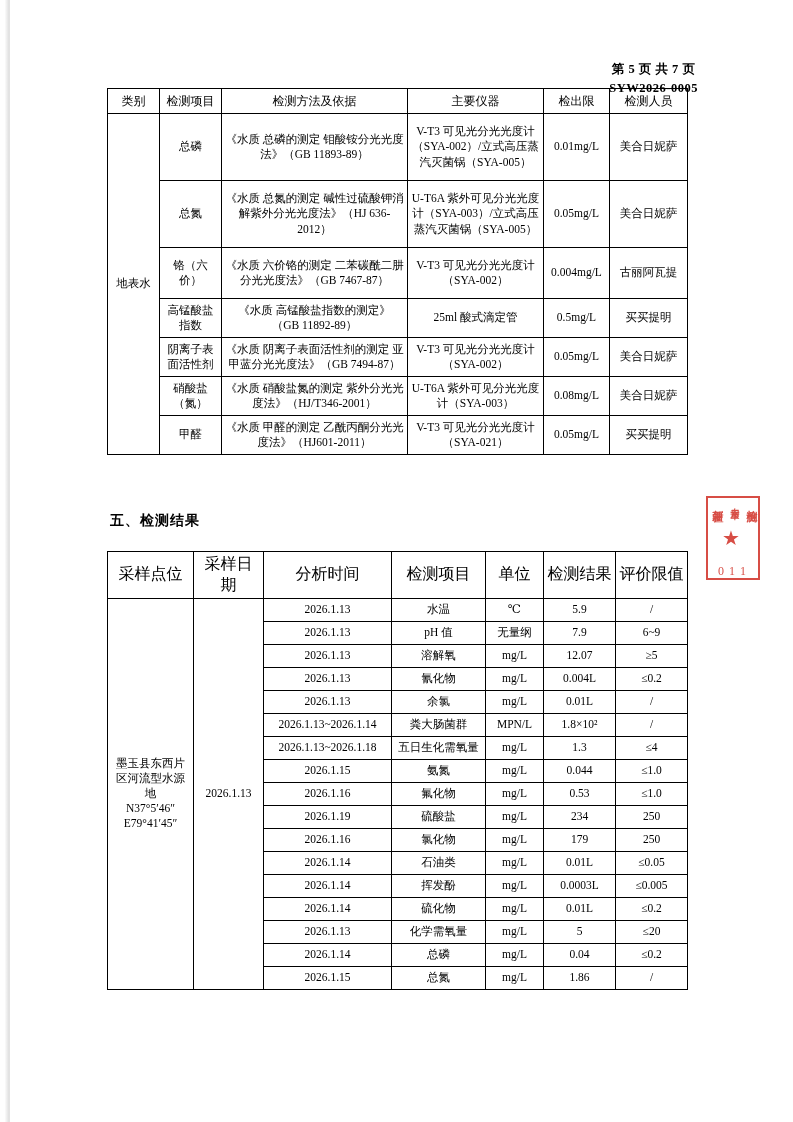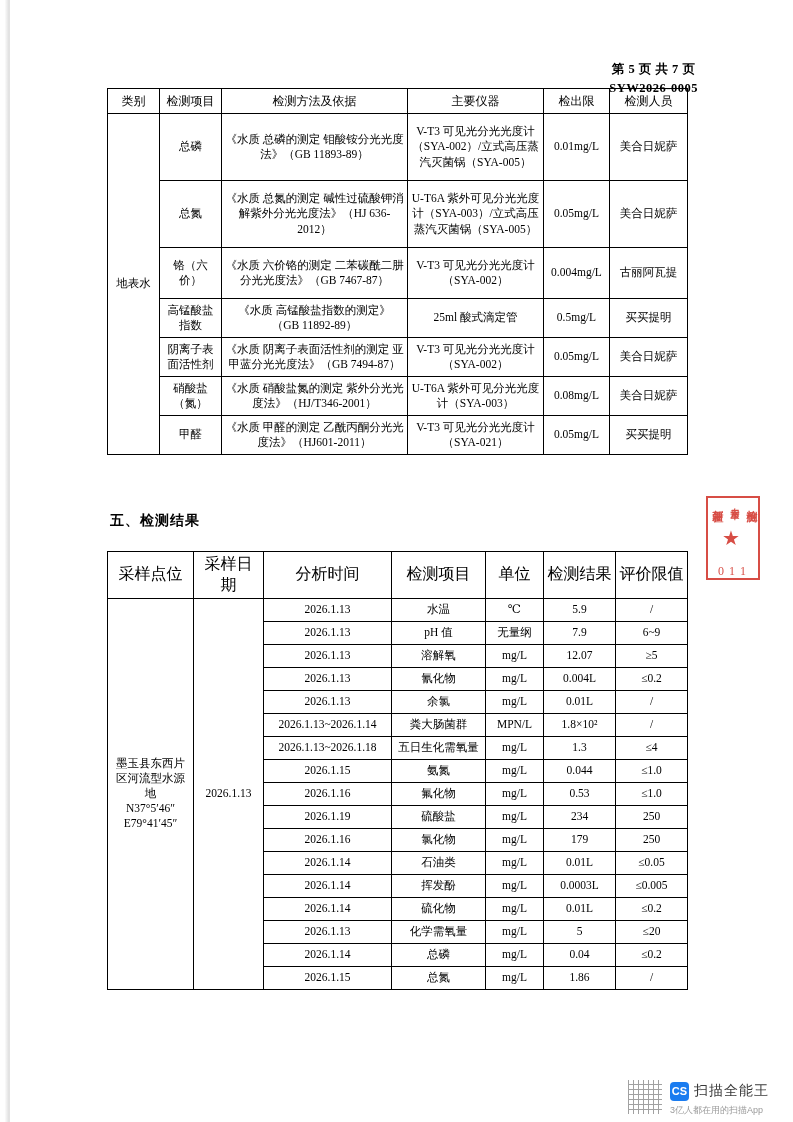--- a/index.html
+++ b/index.html
@@ -444,20 +444,14 @@
 
   <div class="seal">
     <div class="sq"></div>
     <div class="txt t1">新疆</div>
     <div class="txt t2">检测</div>
     <div class="txt t3">专用章</div>
     <div class="star">★</div>
     <div class="num">0 1 1</div>
   </div>
 
-  <div class="footer">
-    <div class="qr"></div>
-    <div class="cs-badge">CS</div>
-    <div class="cs-title">扫描全能王</div>
-    <div class="cs-sub">3亿人都在用的扫描App</div>
-  </div>
 
 </div>
 
 </body></html>

